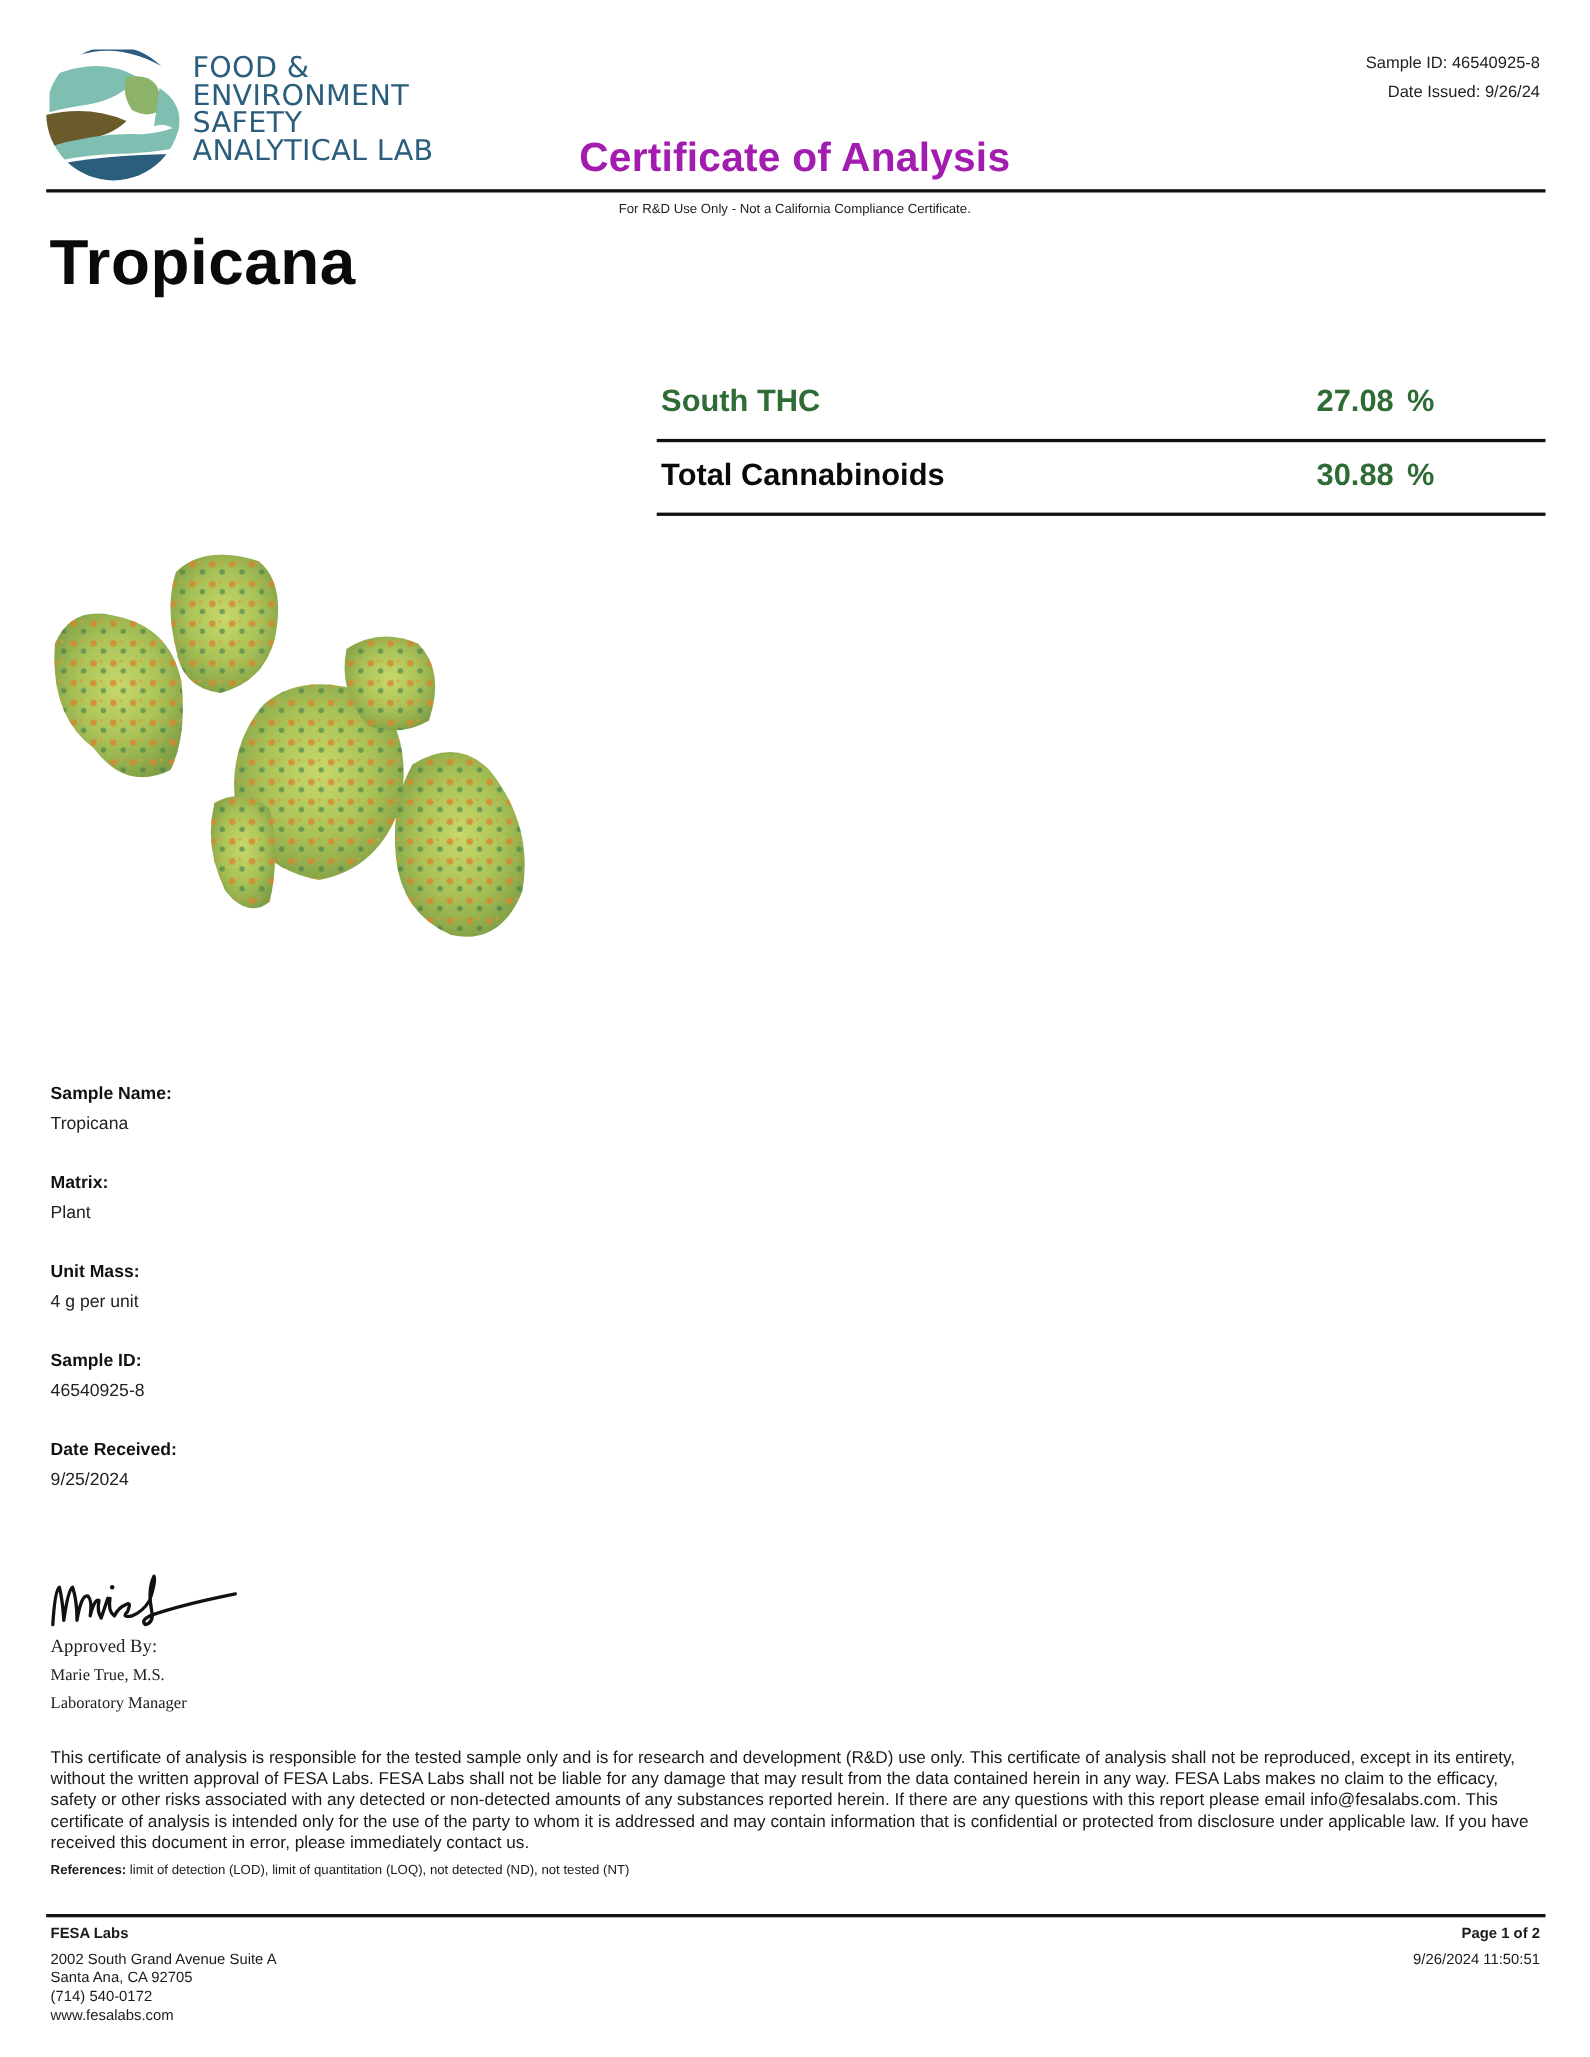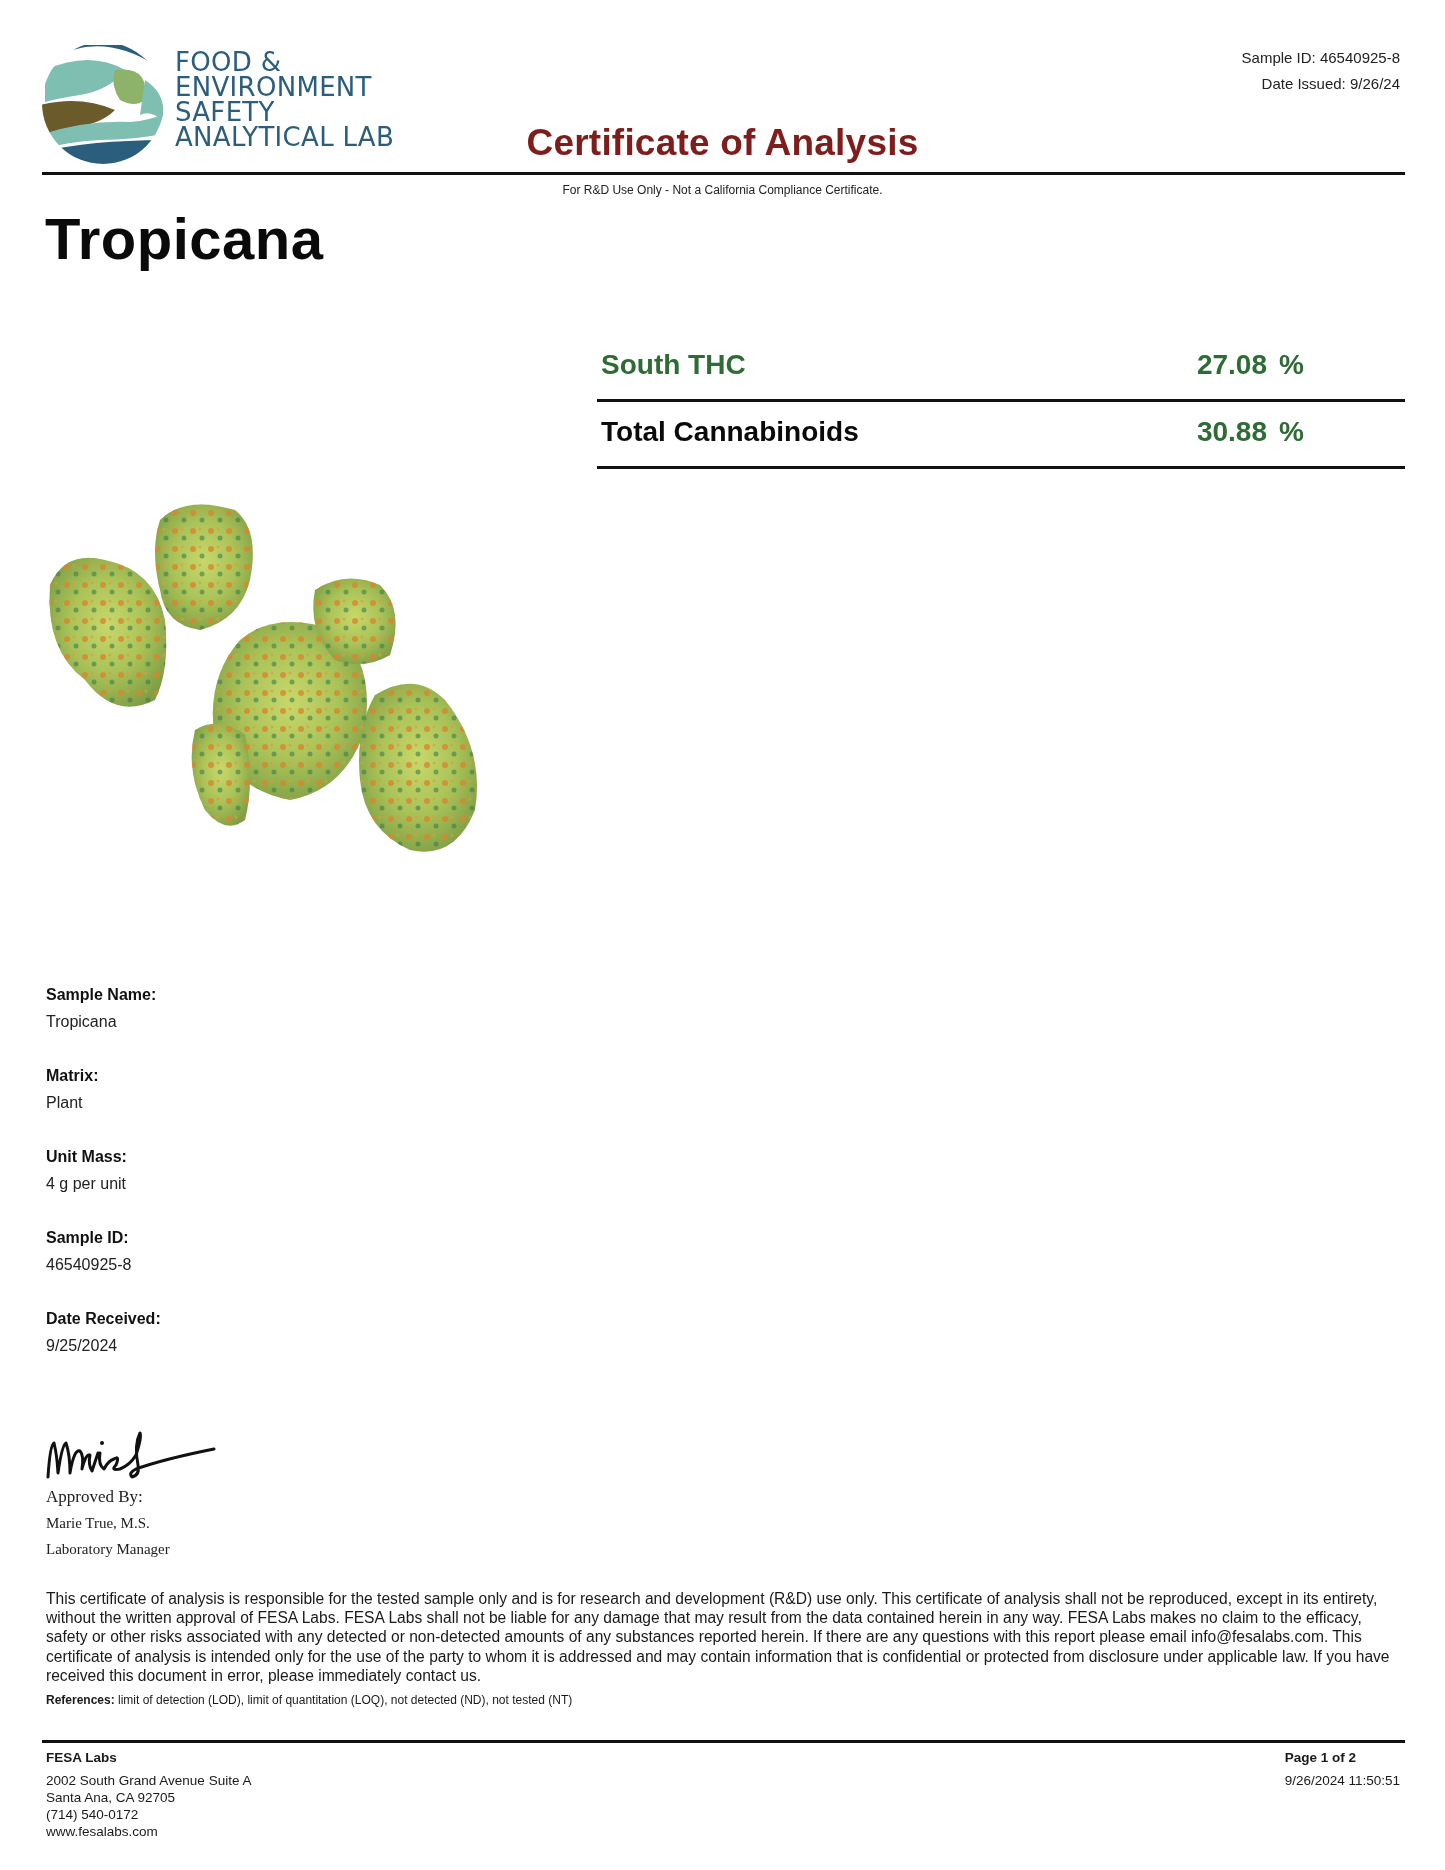--- a/index.html
+++ b/index.html
@@ -5,21 +5,21 @@
   html, body { margin: 0; padding: 0; background: #ffffff; }
   body { width: 1445px; height: 1870px; position: relative; overflow: hidden;
          font-family: "Liberation Sans", "DejaVu Sans", sans-serif; color: #111; }
   .abs { position: absolute; }
   .logo { left: 40px; top: 40px; width: 350px; height: 126px; }
   .logo-text { left: 175px; top: 50px; color: #2b5d7c; font-size: 26px; line-height: 25px;
                letter-spacing: 0.3px; font-family: "DejaVu Sans", sans-serif; }
   .logo-text div { white-space: nowrap; }
   .meta { right: 45px; top: 45px; text-align: right; font-size: 15px; line-height: 26px; color: #222; }
   .coa-title { left: 0; width: 1445px; top: 122px; text-align: center; font-size: 37px; font-weight: bold;
-               color: #7f1d1d; letter-spacing: 0.2px; }
+               color: #a21caf; letter-spacing: 0.2px; }
   .rule { background: #111; height: 3px; }
   .sub { left: 0; width: 1445px; top: 183px; text-align: center; font-size: 12px; color: #222; }
   .strain { left: 45px; top: 205px; font-size: 58px; font-weight: bold; color: #0a0a0a; letter-spacing: 0.5px; }
   .results { left: 597px; top: 335px; width: 808px; }
   .row { position: relative; height: 67px; border-bottom: 3px solid #111; box-sizing: border-box; }
   .row .lbl { position: absolute; left: 4px; top: 14px; font-size: 28px; font-weight: bold; }
   .row .val { position: absolute; left: 570px; width: 100px; top: 14px; font-size: 28px; font-weight: bold;
               color: #2e6b35; text-align: right; }
   .row .unit { position: absolute; left: 682px; top: 14px; font-size: 28px; font-weight: bold; color: #2e6b35; }
   .row .val.center { left: 560px; width: 100px; text-align: center; }
@@ -31,21 +31,21 @@
   .field .fl { font-weight: bold; color: #111; line-height: 27px; }
   .field .fv { color: #222; line-height: 27px; }
   .sig { left: 44px; top: 1425px; width: 175px; height: 60px; }
   .approval { left: 46px; top: 1484px; font-size: 15px; color: #222; line-height: 26px; font-family: Liberation Serif, serif; }
   .approval .a1 { font-size: 17px; }
   .disclaimer { left: 46px; top: 1589px; width: 1360px; font-size: 15.6px; line-height: 19.2px; color: #1a1a1a; }
   .refs { left: 46px; top: 1693px; font-size: 12px; color: #1a1a1a; }
   .refs b { font-weight: bold; }
   .footer-left { left: 46px; top: 1749px; font-size: 13.5px; line-height: 17px; color: #1a1a1a; }
   .footer-left .org { font-weight: bold; margin-bottom: 6px; }
-  .footer-right { right: 45px; top: 1749px; font-size: 13.5px; line-height: 17px; color: #1a1a1a; }
+  .footer-right { right: 45px; top: 1749px; font-size: 13.5px; text-align: right; line-height: 17px; color: #1a1a1a; }
   .footer-right .pg { font-weight: bold; margin-bottom: 6px; }
 </style>
 </head>
 <body>
 
 <div class="abs logo">
   <svg width="130" height="126" viewBox="0 0 130 126">
     <defs>
         <clipPath id="c">
           <circle cx="63" cy="63" r="61"></circle>

